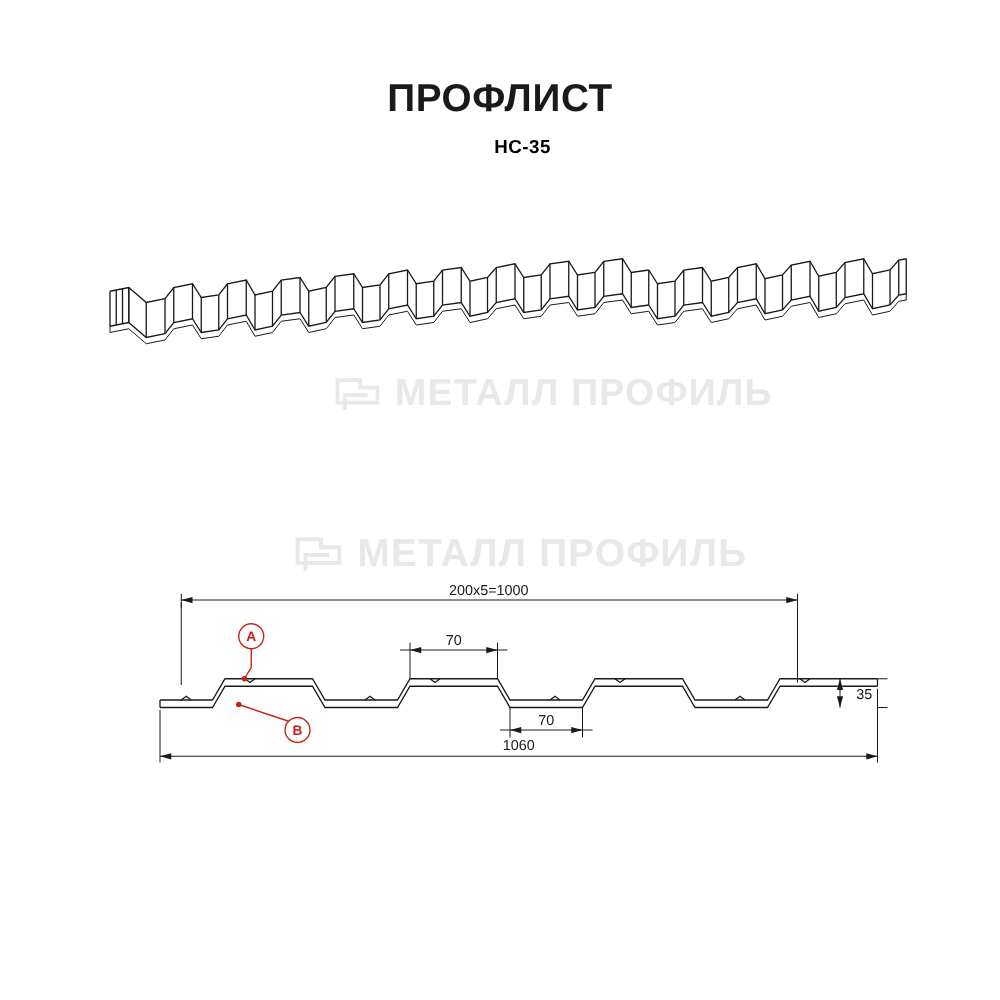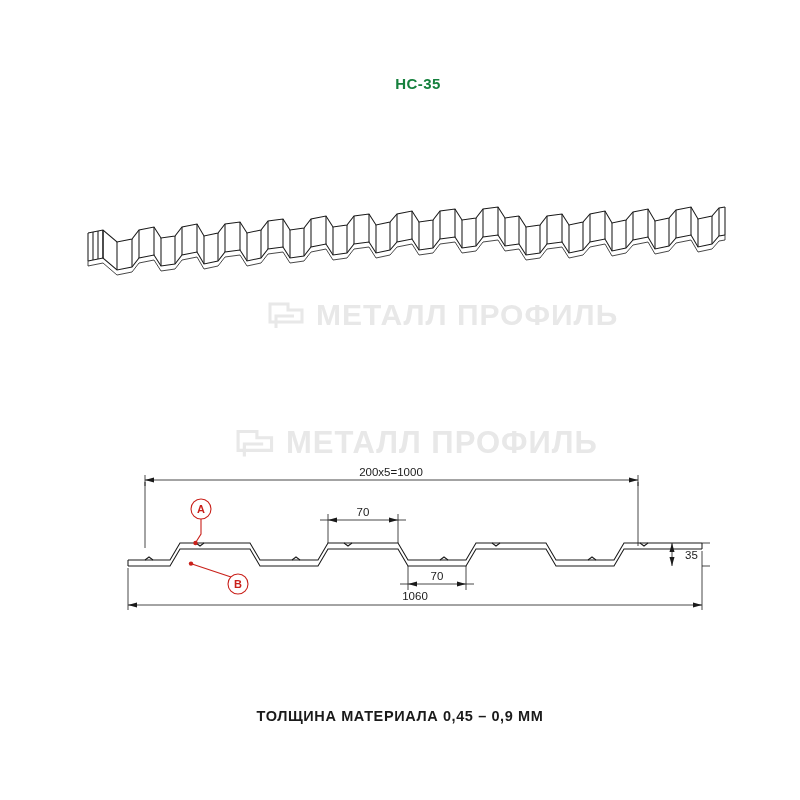--- a/index.html
+++ b/index.html
@@ -31,21 +31,21 @@
     font-size: 31px;
     font-weight: bold;
     letter-spacing: 0.5px;
     color: #1a1a1a;
     line-height: 1.1;
   }
   .title-sub {
     margin-top: 13px;
     font-size: 15px;
     font-weight: bold;
-    color: #15803d;
+    color: #000000;
     letter-spacing: 0.4px;
     padding-left: 36px;
   }
 
   
   .watermark {
     position: absolute;
     display: flex;
     align-items: center;
     gap: 4px;
@@ -107,20 +107,21 @@
     fill: #c9201a;
     font-weight: bold;
   }
 </style>
 </head>
 <body>
 
 <div class="page">
 
   <div class="title-block">
+    <div class="title-main">ПРОФЛИСТ</div>
     <div class="title-sub">НС-35</div>
   </div>
 
   <div class="watermark wm-1">
     <svg width="44" height="34" viewBox="0 0 44 34">
       <path d="M2 24 L2 6 L20 6 L20 12 L34 12 L34 24 Z" fill="none" stroke="#e8e8e8" stroke-width="3"></path>
       <path d="M8 30 L8 18 L26 18" fill="none" stroke="#e8e8e8" stroke-width="3"></path>
     </svg>
     <span class="wm-text">МЕТАЛЛ ПРОФИЛЬ</span>
   </div>
@@ -334,15 +335,14 @@
       <g>
         <circle class="red" cx="128" cy="134" r="10"></circle>
         <text class="balloontext" x="128" y="138" text-anchor="middle">B</text>
         <path class="red" d="M121 127 L82 114"></path>
         <circle class="red-fill" cx="81" cy="113.6" r="2.2"></circle>
       </g>
 
     </svg>
   </div>
 
-  <div class="footer-note">ТОЛЩИНА МАТЕРИАЛА 0,45 – 0,9 ММ</div>
 
 </div>
 
 </body></html>

